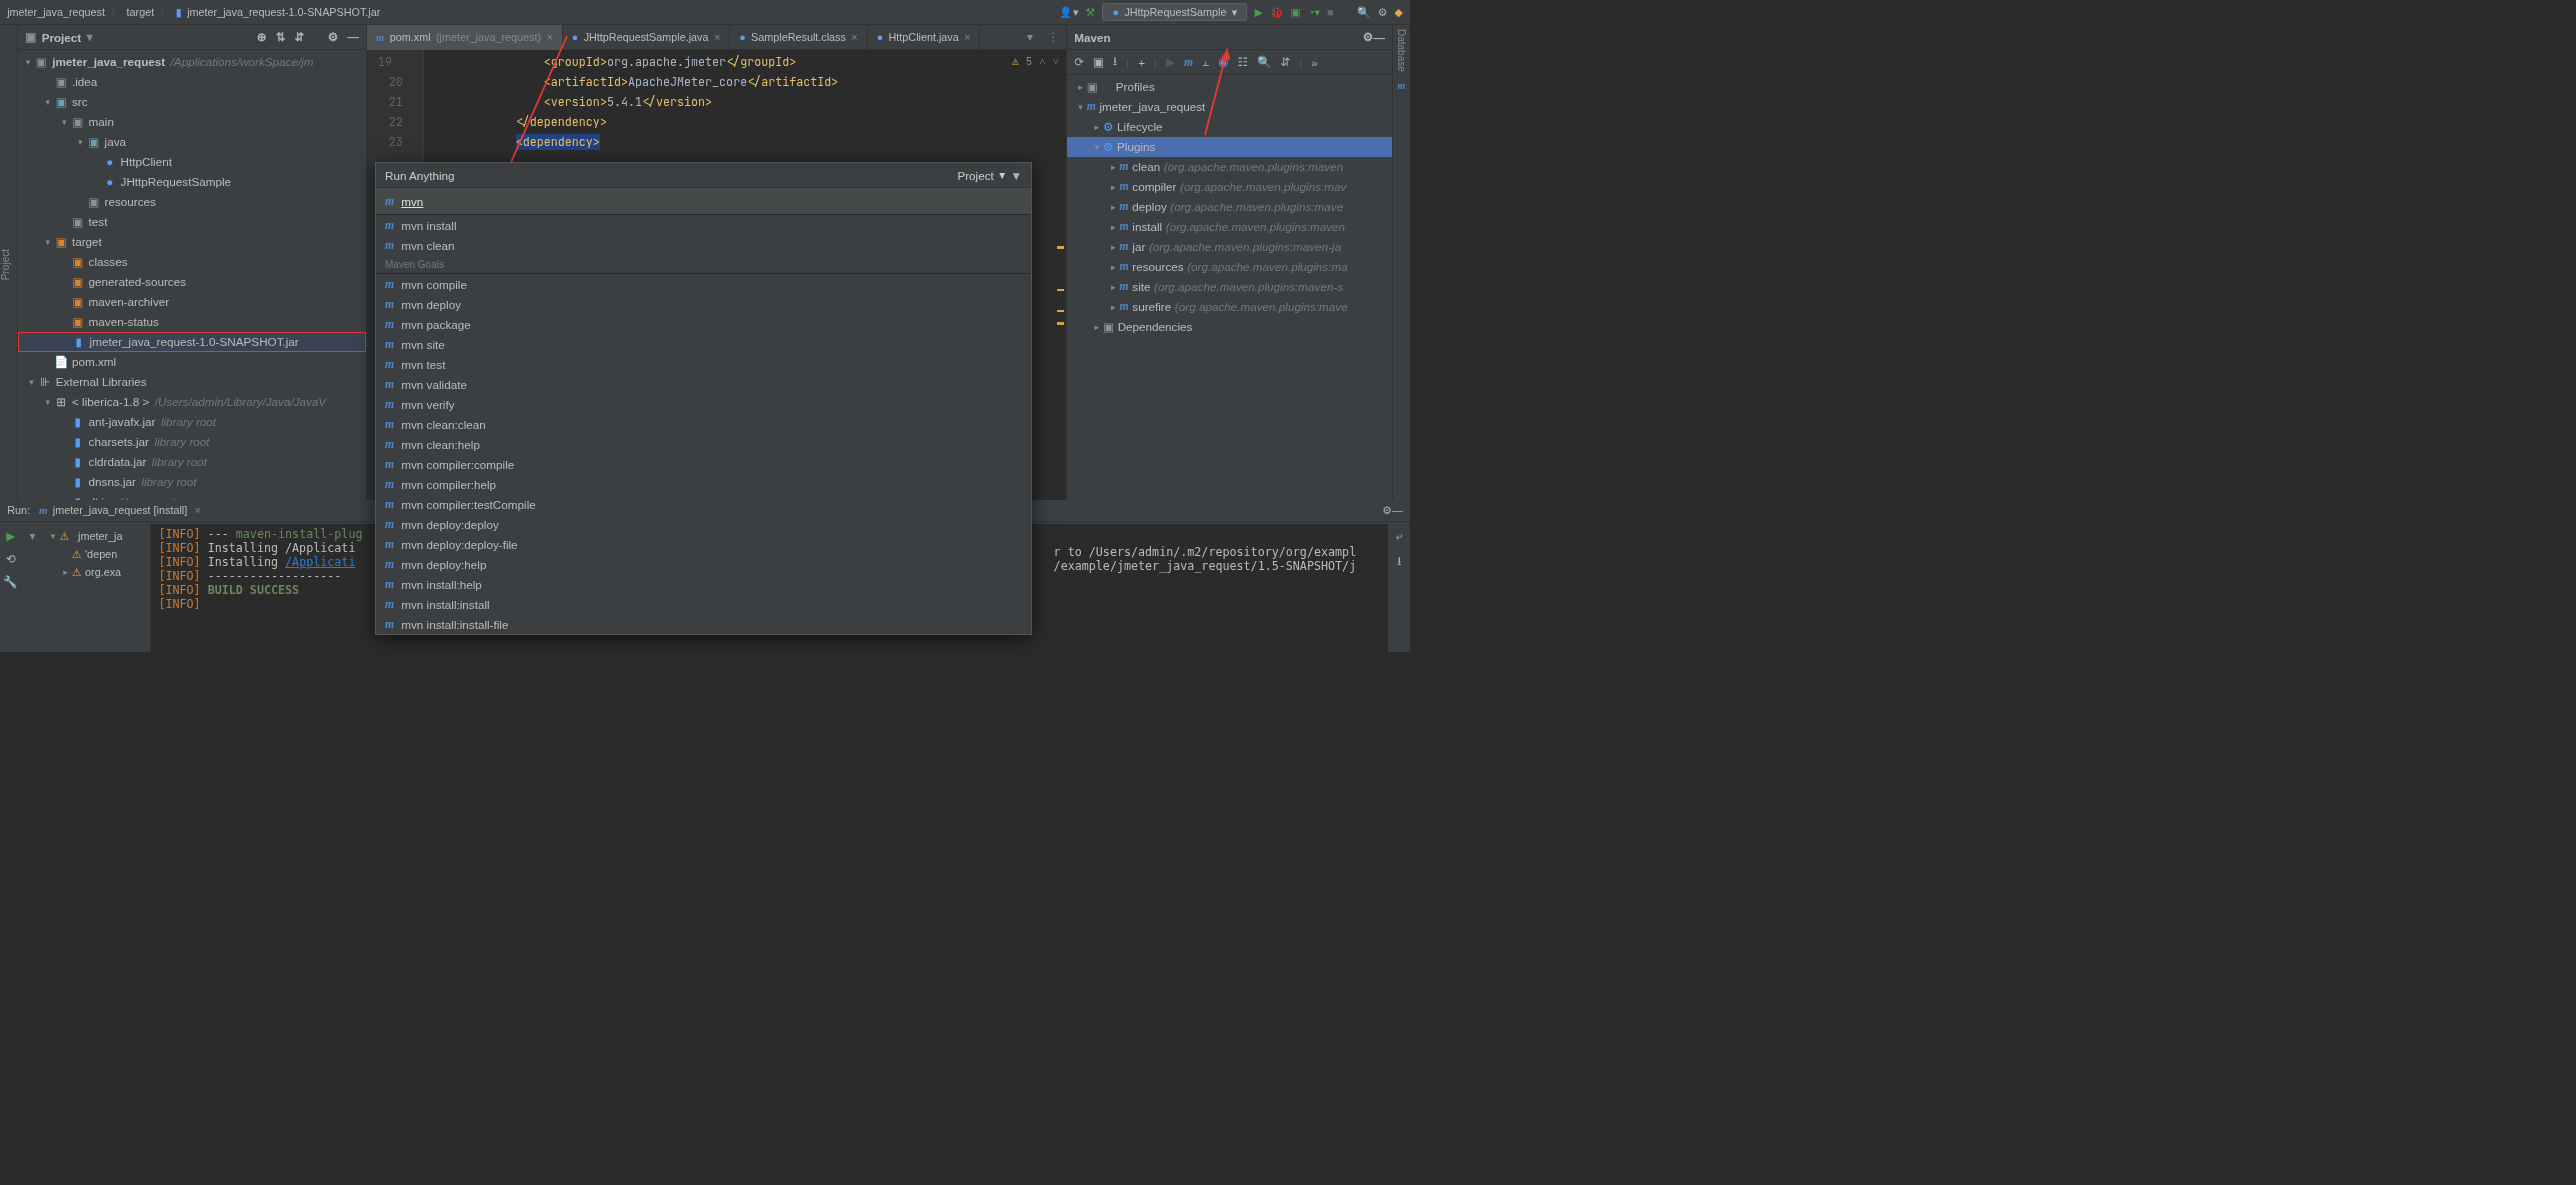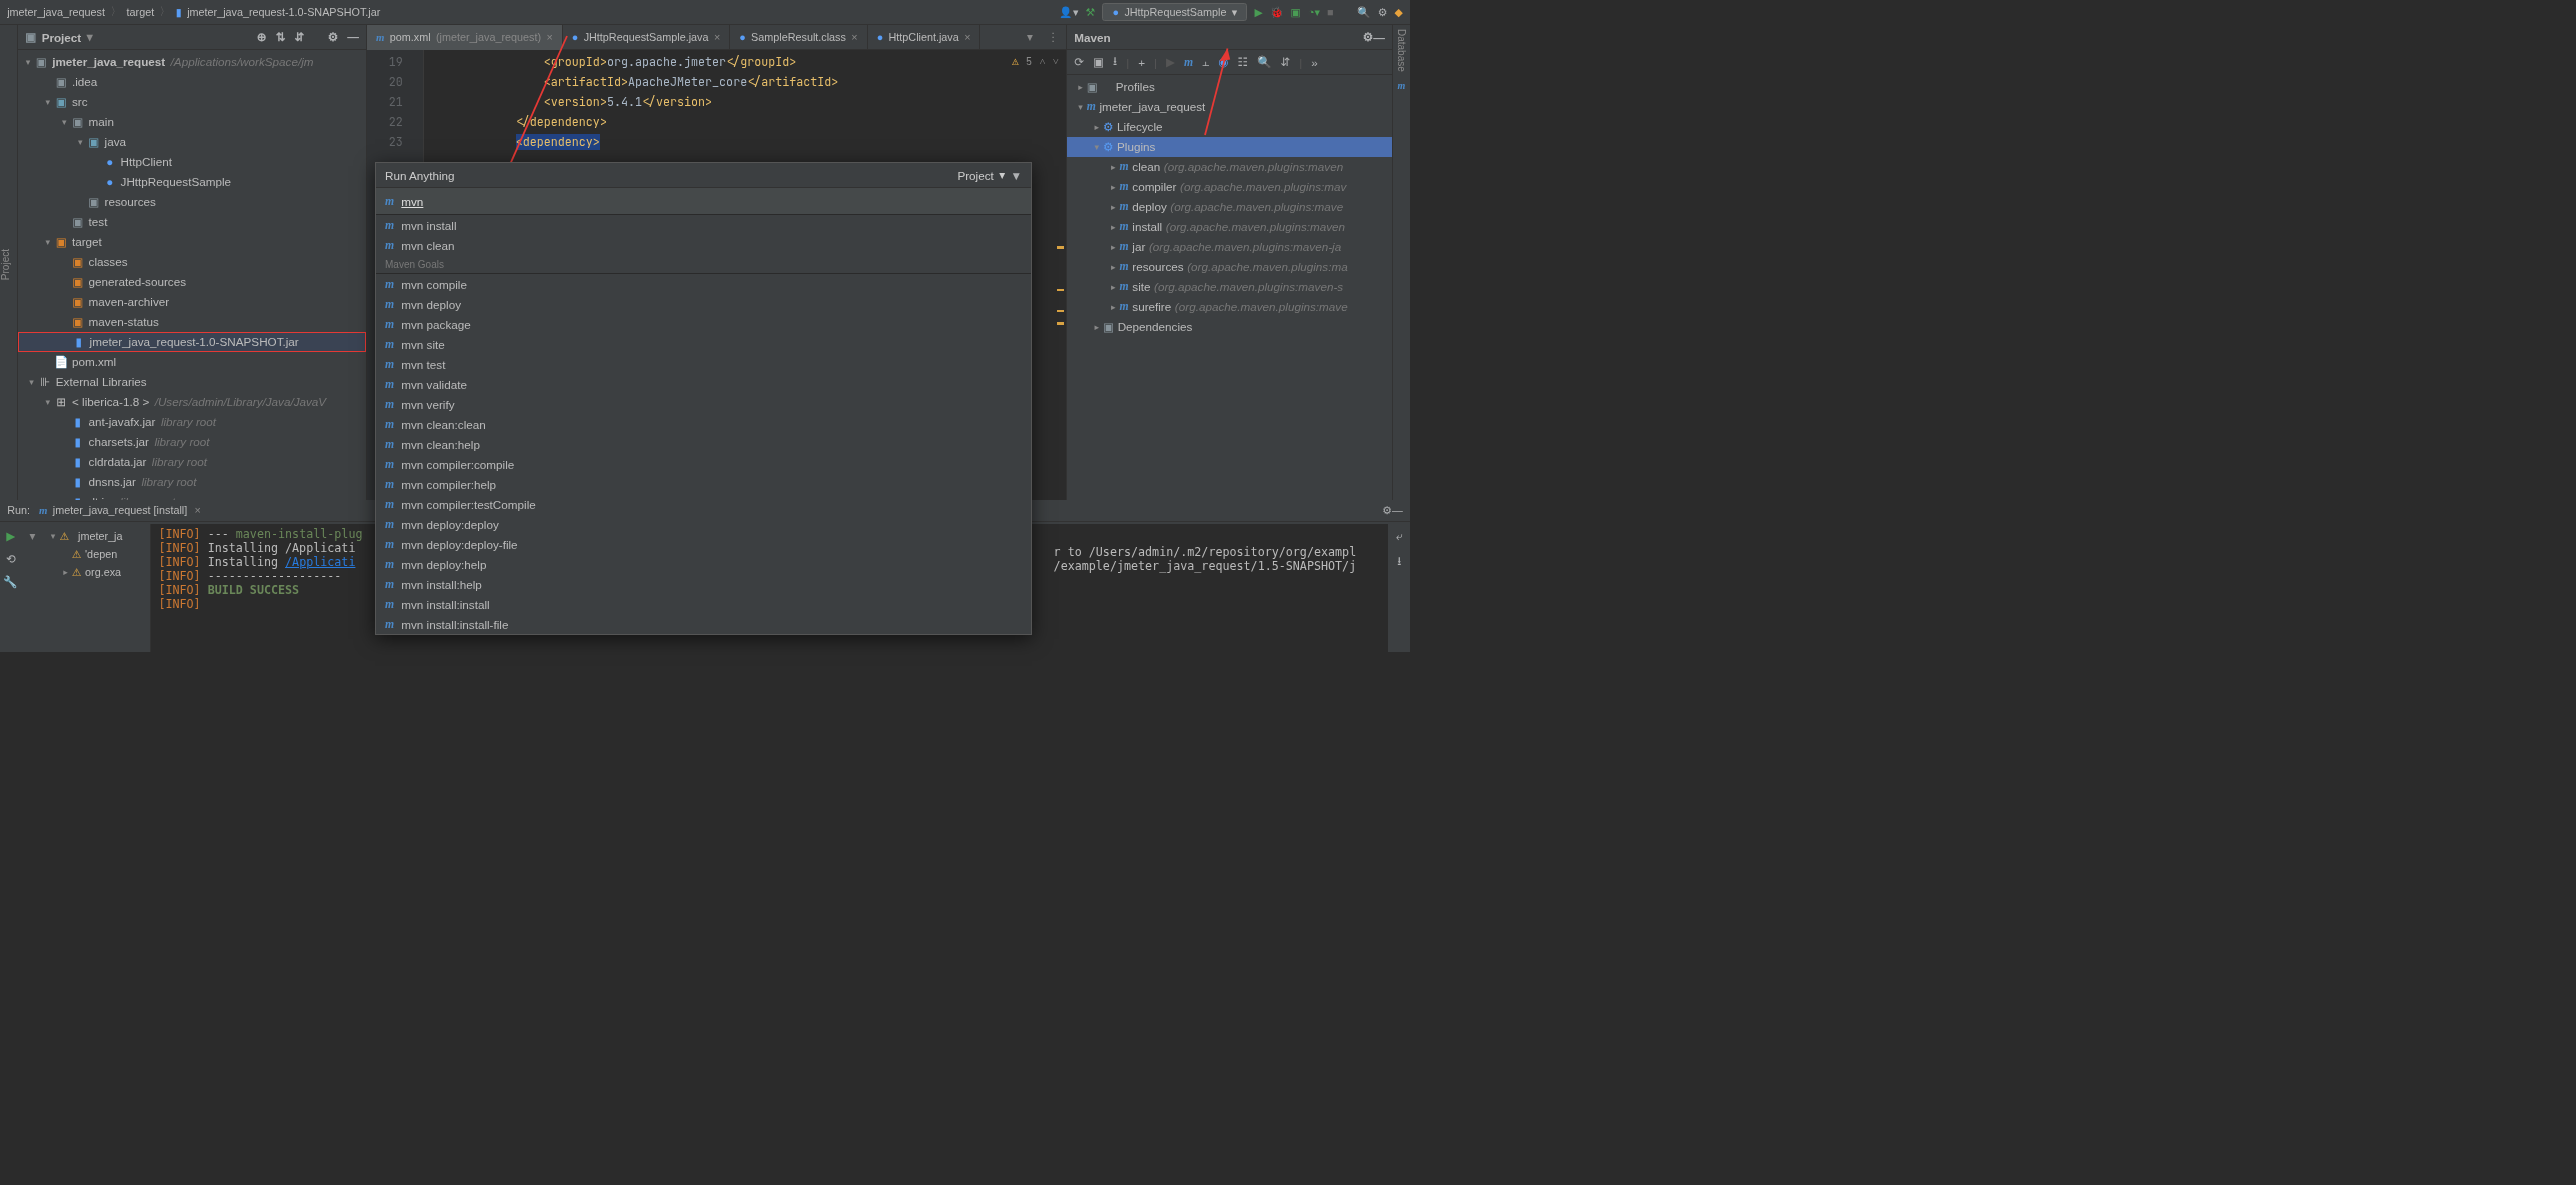--- a/index.html
+++ b/index.html
@@ -369,21 +369,21 @@
             <span>HttpClient.java</span>
             <span class="close">×</span>
           </div>
           <div style="margin-left: auto; display: flex;">
             <span style="padding:0 7.2px;color:#888">▾</span>
             <span style="padding:0 7.2px;color:#888">⋮</span>
           </div>
         </div>
     <div class="editor-body">
       <div class="gutter" id="gutter">
-            <div style="height: 20px;">19</div>
+            <div style="height: 20px; text-align: center;">19</div>
             <div style="height: 20px;">20</div>
             <div style="height: 20px;">21</div>
             <div style="height: 20px;">22</div>
             <div style="height: 20px;">23</div>
           </div>
       <div class="gutter-extra"></div>
       <div class="code" id="code">
             <div class="line">&nbsp;&nbsp;&nbsp;&nbsp;&nbsp;&nbsp;&nbsp;&nbsp;&nbsp;&nbsp;&nbsp;&nbsp;&nbsp;&nbsp;&nbsp;&nbsp;<span class="tag">&lt;groupId&gt;</span><span class="content-text">org.apache.jmeter</span><span class="tag">&lt;/groupId&gt;</span><span class="content-text"></span></div>
             <div class="line">&nbsp;&nbsp;&nbsp;&nbsp;&nbsp;&nbsp;&nbsp;&nbsp;&nbsp;&nbsp;&nbsp;&nbsp;&nbsp;&nbsp;&nbsp;&nbsp;<span class="tag">&lt;artifactId&gt;</span><span class="content-text">ApacheJMeter_core</span><span class="tag">&lt;/artifactId&gt;</span><span class="content-text"></span></div>
             <div class="line">&nbsp;&nbsp;&nbsp;&nbsp;&nbsp;&nbsp;&nbsp;&nbsp;&nbsp;&nbsp;&nbsp;&nbsp;&nbsp;&nbsp;&nbsp;&nbsp;<span class="tag">&lt;version&gt;</span><span class="content-text">5.4.1</span><span class="tag">&lt;/version&gt;</span><span class="content-text"></span></div>

